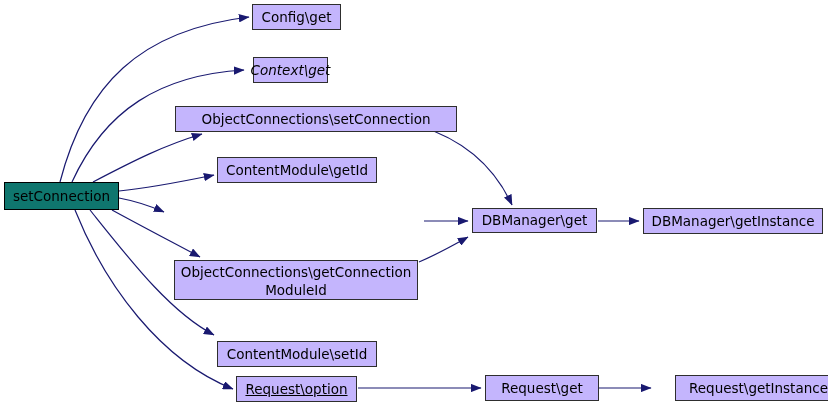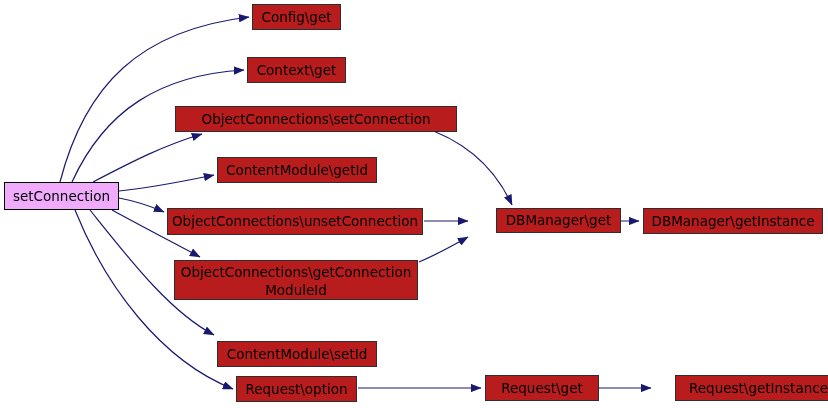--- a/index.html
+++ b/index.html
@@ -16,34 +16,34 @@
     overflow: hidden;
   }
   .stage svg {
     position: absolute;
     left: 0;
     top: 0;
   }
   .node {
     position: absolute;
     box-sizing: border-box;
-    background: #b91c1c;
+    background: #c4b5fd;
     border: 1.5px solid #2e2e2e;
     color: #000000;
     font-size: 13.5px;
     line-height: 1.35;
     display: flex;
     align-items: center;
     justify-content: center;
     text-align: center;
     white-space: pre-line;
     cursor: pointer;
   }
   .node.highlighted {
-    background: #f0abfc;
+    background: #0f766e;
     border-color: #000000;
     cursor: default;
   }
   .edge {
     fill: none;
     stroke-width: 1.2px;
   }
 </style>
 </head>
 <body>
@@ -65,25 +65,24 @@
       <path d="M75,210 C105,285 160,360 233,389" class="edge" stroke="#191970" marker-end="url(#arrow)"></path>
       <path d="M419,126 C465,140 495,168 512,205" class="edge" stroke="#191970" marker-end="url(#arrow)"></path>
       <path d="M424,221 L468,221" class="edge" stroke="#191970" marker-end="url(#arrow)"></path>
       <path d="M419,262 C440,253 452,246 468,237" class="edge" stroke="#191970" marker-end="url(#arrow)"></path>
       <path d="M598,221 L639,221" class="edge" stroke="#191970" marker-end="url(#arrow)"></path>
       <path d="M358,388 L481,388" class="edge" stroke="#191970" marker-end="url(#arrow)"></path>
       <path d="M585,388 L651,388" class="edge" stroke="#191970" marker-end="url(#arrow)"></path>
     </svg>
     <div class="node highlighted" style="left: 4px; top: 182px; width: 115px; height: 28px;"><span>setConnection</span></div>
     <div class="node" style="left: 252px; top: 4px; width: 89px; height: 26px;"><span>Config\get</span></div>
-    <div class="node" style="left: 247px; top: 57px; width: 99px; height: 26px;"><span>Context\get</span></div>
+    <div class="node" style="left: 253px; top: 57px; width: 75px; height: 26px; font-style: italic;"><span>Context\get</span></div>
     <div class="node" style="left: 175px; top: 106px; width: 282px; height: 26px;"><span>ObjectConnections\setConnection</span></div>
     <div class="node" style="left: 217px; top: 157px; width: 160px; height: 26px;"><span>ContentModule\getId</span></div>
-    <div class="node" style="left: 167px; top: 208px; width: 256px; height: 27px;"><span>ObjectConnections\unsetConnection</span></div>
     <div class="node" style="left: 174px; top: 260px; width: 244px; height: 40px; align-items: flex-end;"><span>ObjectConnections\getConnection
 ModuleId</span></div>
     <div class="node" style="left: 217px; top: 341px; width: 160px; height: 26px;"><span>ContentModule\setId</span></div>
-    <div class="node" style="left: 236px; top: 376px; width: 121px; height: 26px;"><span>Request\option</span></div>
-    <div class="node" style="left: 472px; top: 208px; width: 125px; height: 25px; margin-left: 24px;"><span>DBManager\get</span></div>
+    <div class="node" style="left: 236px; top: 376px; width: 121px; height: 26px; text-decoration: underline;"><span>Request\option</span></div>
+    <div class="node" style="left: 472px; top: 208px; width: 125px; height: 25px;"><span>DBManager\get</span></div>
     <div class="node" style="left: 643px; top: 208px; width: 180px; height: 26px;"><span>DBManager\getInstance</span></div>
     <div class="node" style="left: 485px; top: 375px; width: 114px; height: 26px;"><span>Request\get</span></div>
     <div class="node" style="left: 675px; top: 375px; width: 159px; height: 26px; padding-left: 8px;"><span>Request\getInstance</span></div>
   </div>
 
 </body></html>

